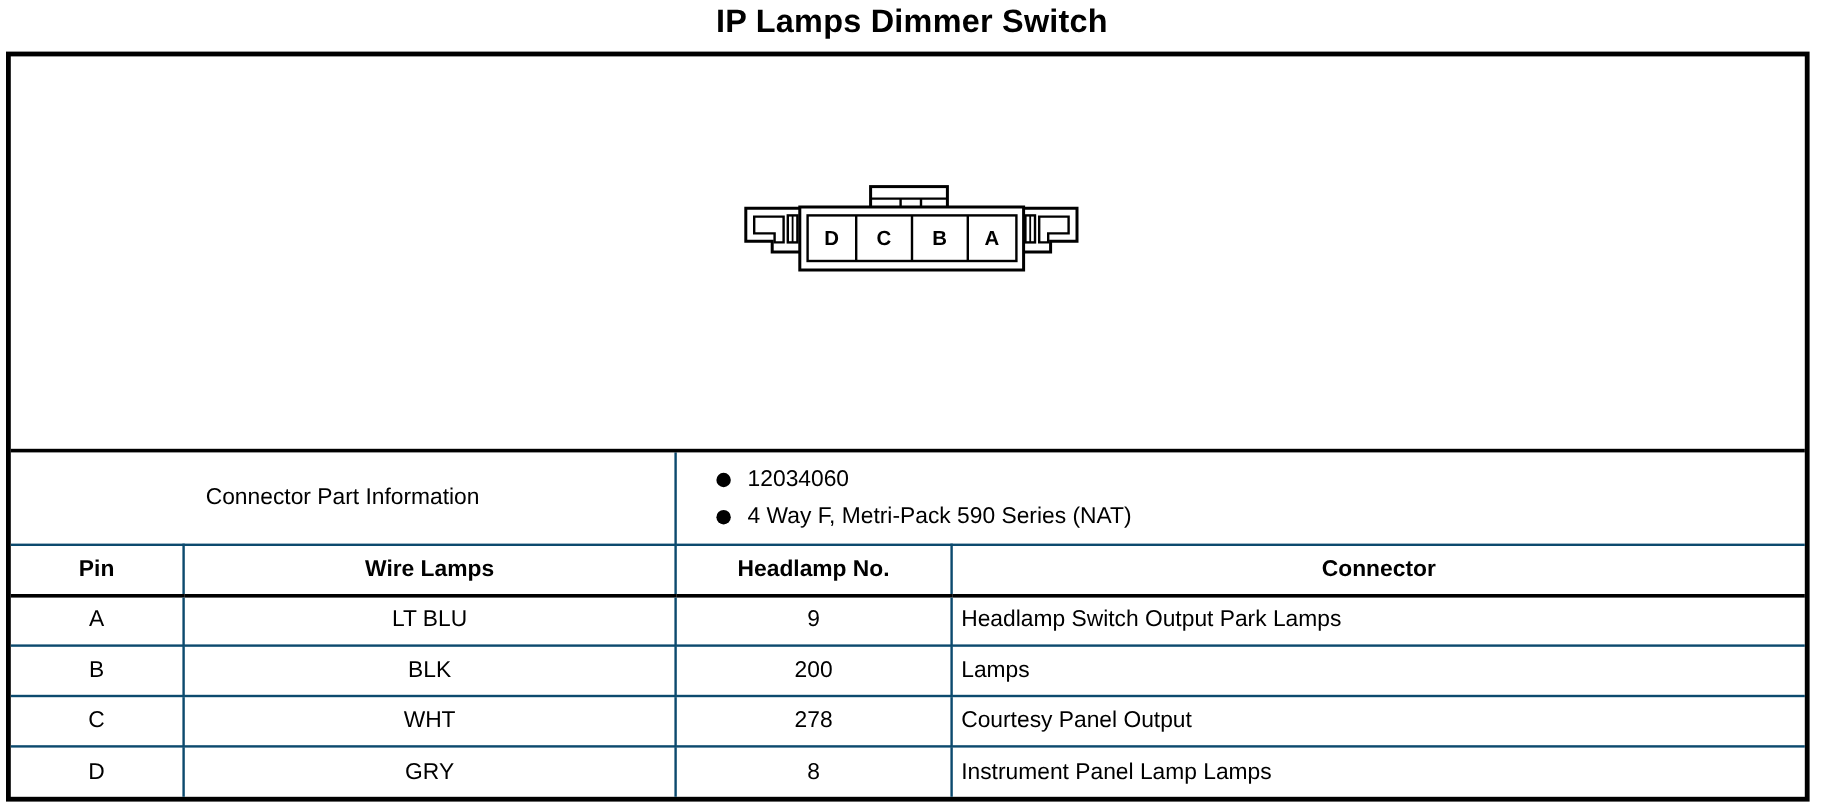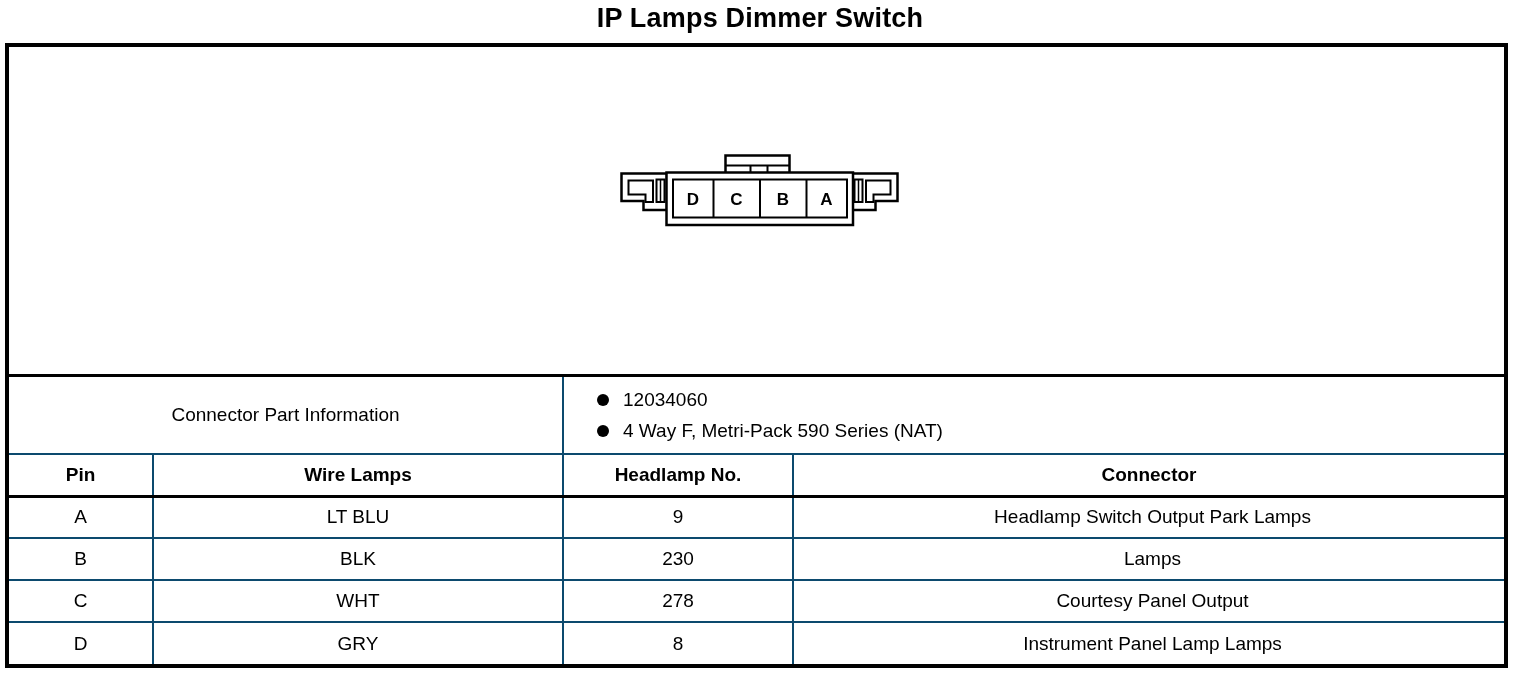--- a/index.html
+++ b/index.html
@@ -47,21 +47,21 @@
   .cpi-items { text-align: left; }
   .bullet-line {
     display: flex; align-items: center;
     gap: 14px; margin-left: 33px; height: 31px;
     font-size: 19px;
   }
   .bullet {
     width: 12px; height: 12px; background: #000;
     border-radius: 50%; flex: none;
   }
-  .fn { text-align: center; padding-left: 7px; }
+  .fn { text-align: left; padding-left: 7px; }
 </style>
 </head>
 <body>
 
 <div class="title">IP Lamps Dimmer Switch</div>
 
 <div class="frame">
 
   <div class="diagram">
     <svg width="1495" height="327" viewBox="9 47 1495 327" xmlns="http://www.w3.org/2000/svg">
@@ -138,21 +138,21 @@
 
     <tr>
       <td>A</td>
       <td>LT BLU</td>
       <td>9</td>
       <td class="fn">Headlamp Switch Output Park Lamps</td>
     </tr>
     <tr>
       <td>B</td>
       <td>BLK</td>
-      <td>230</td>
+      <td>200</td>
       <td class="fn">Lamps</td>
     </tr>
     <tr>
       <td>C</td>
       <td>WHT</td>
       <td>278</td>
       <td class="fn">Courtesy Panel Output</td>
     </tr>
     <tr class="row-last">
       <td>D</td>

